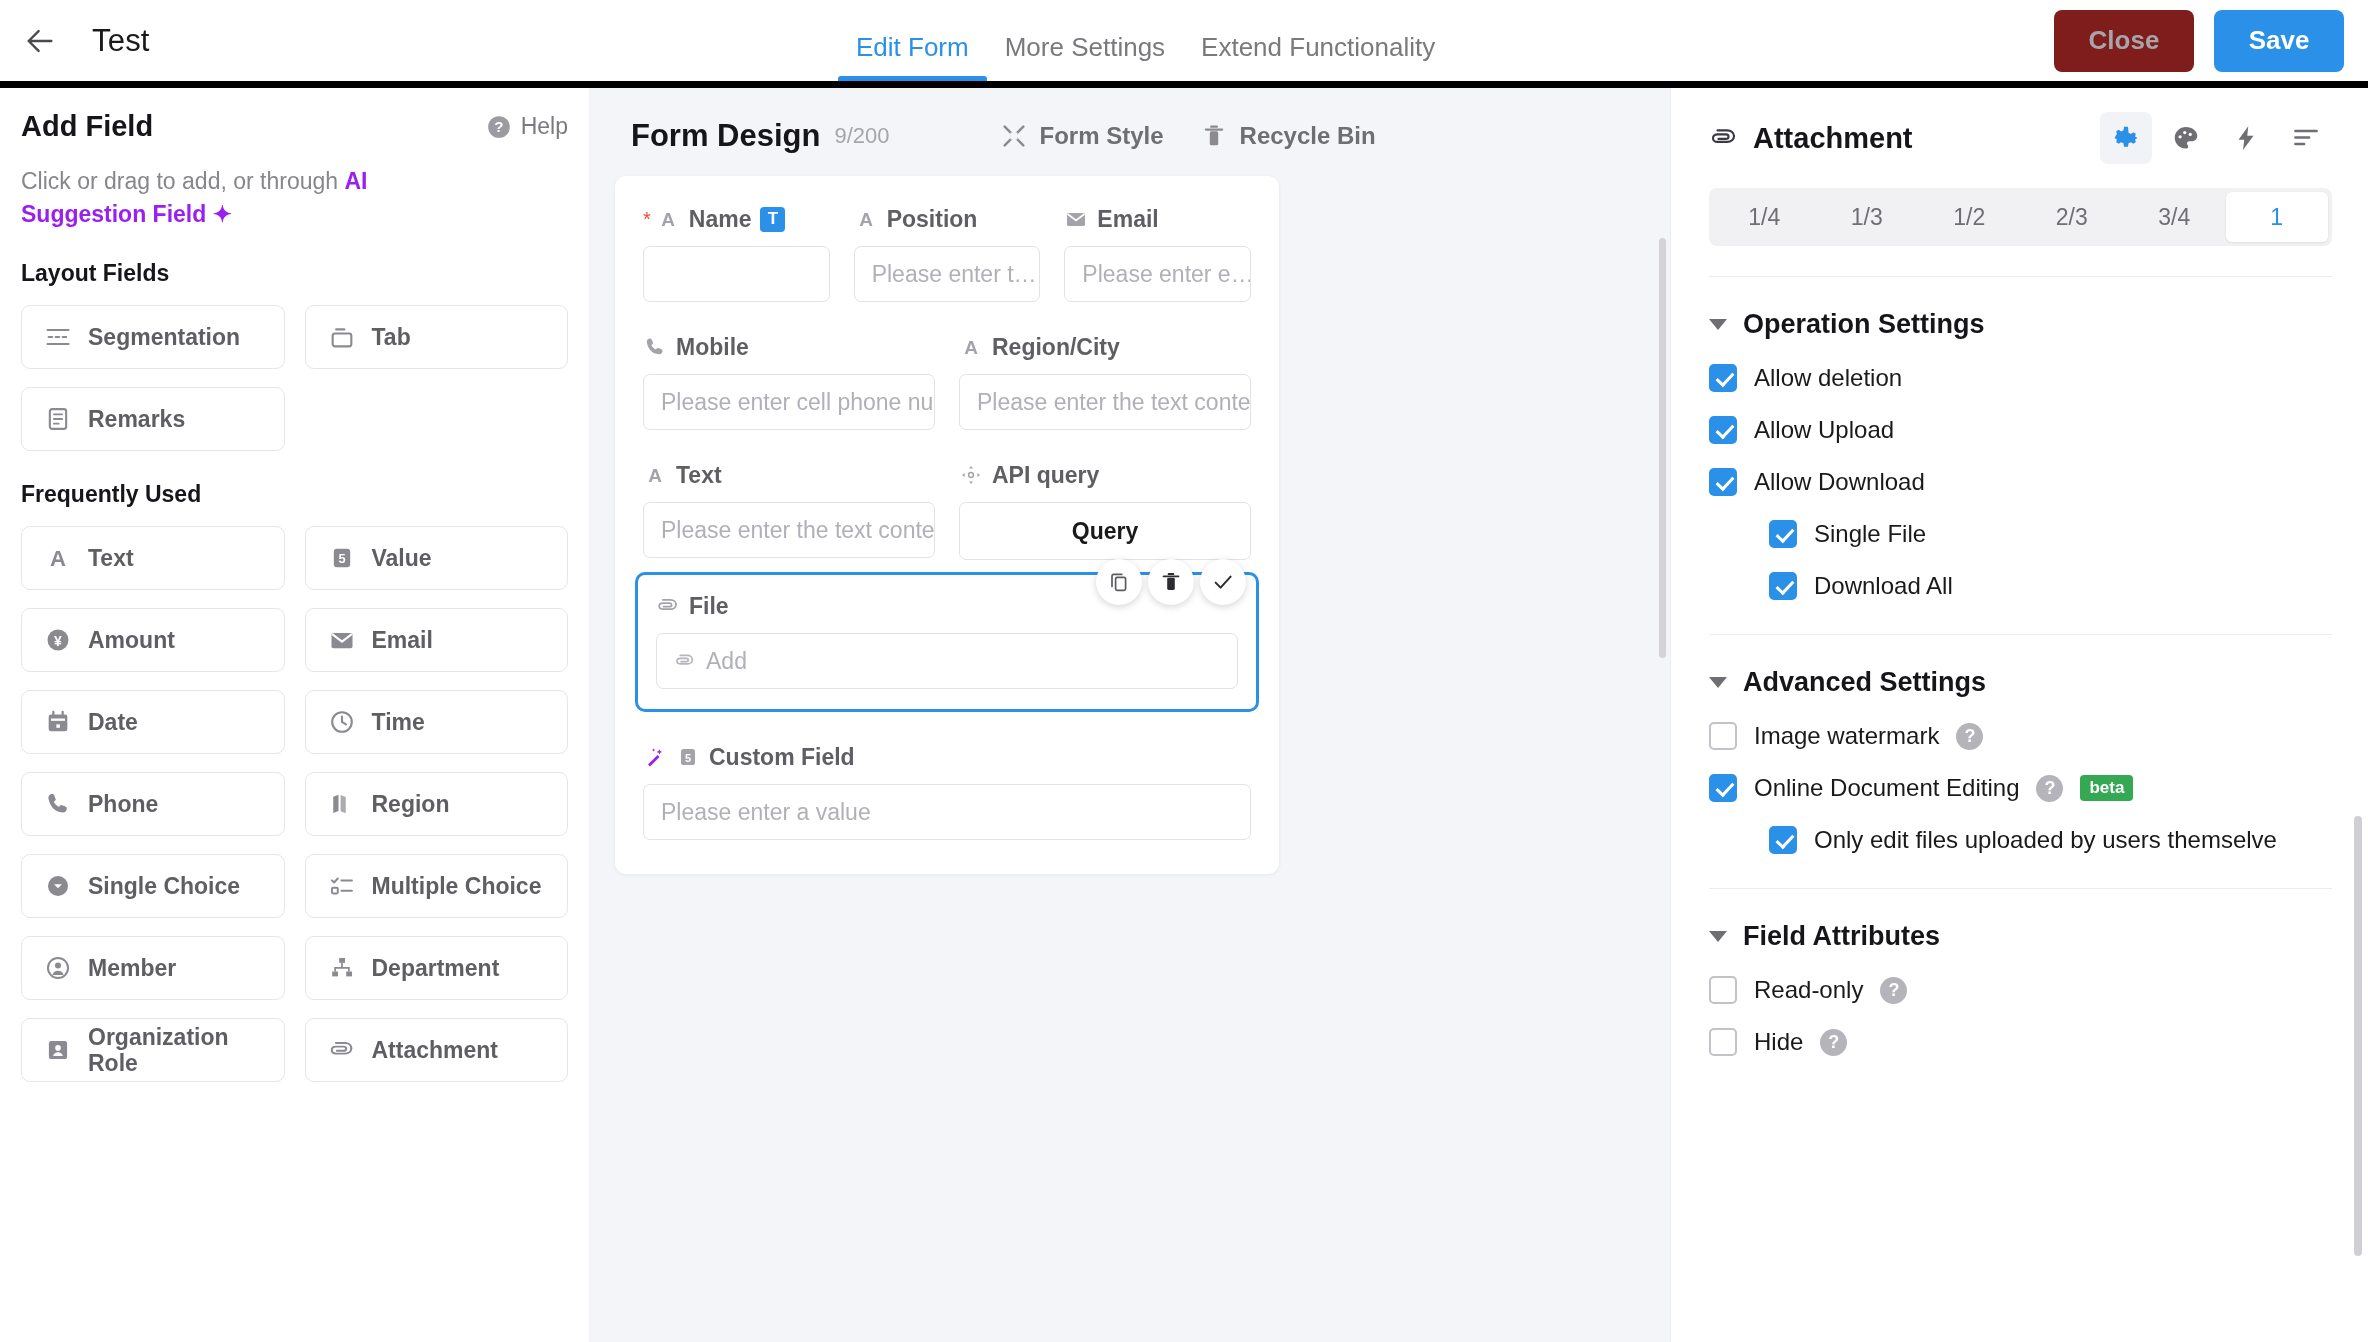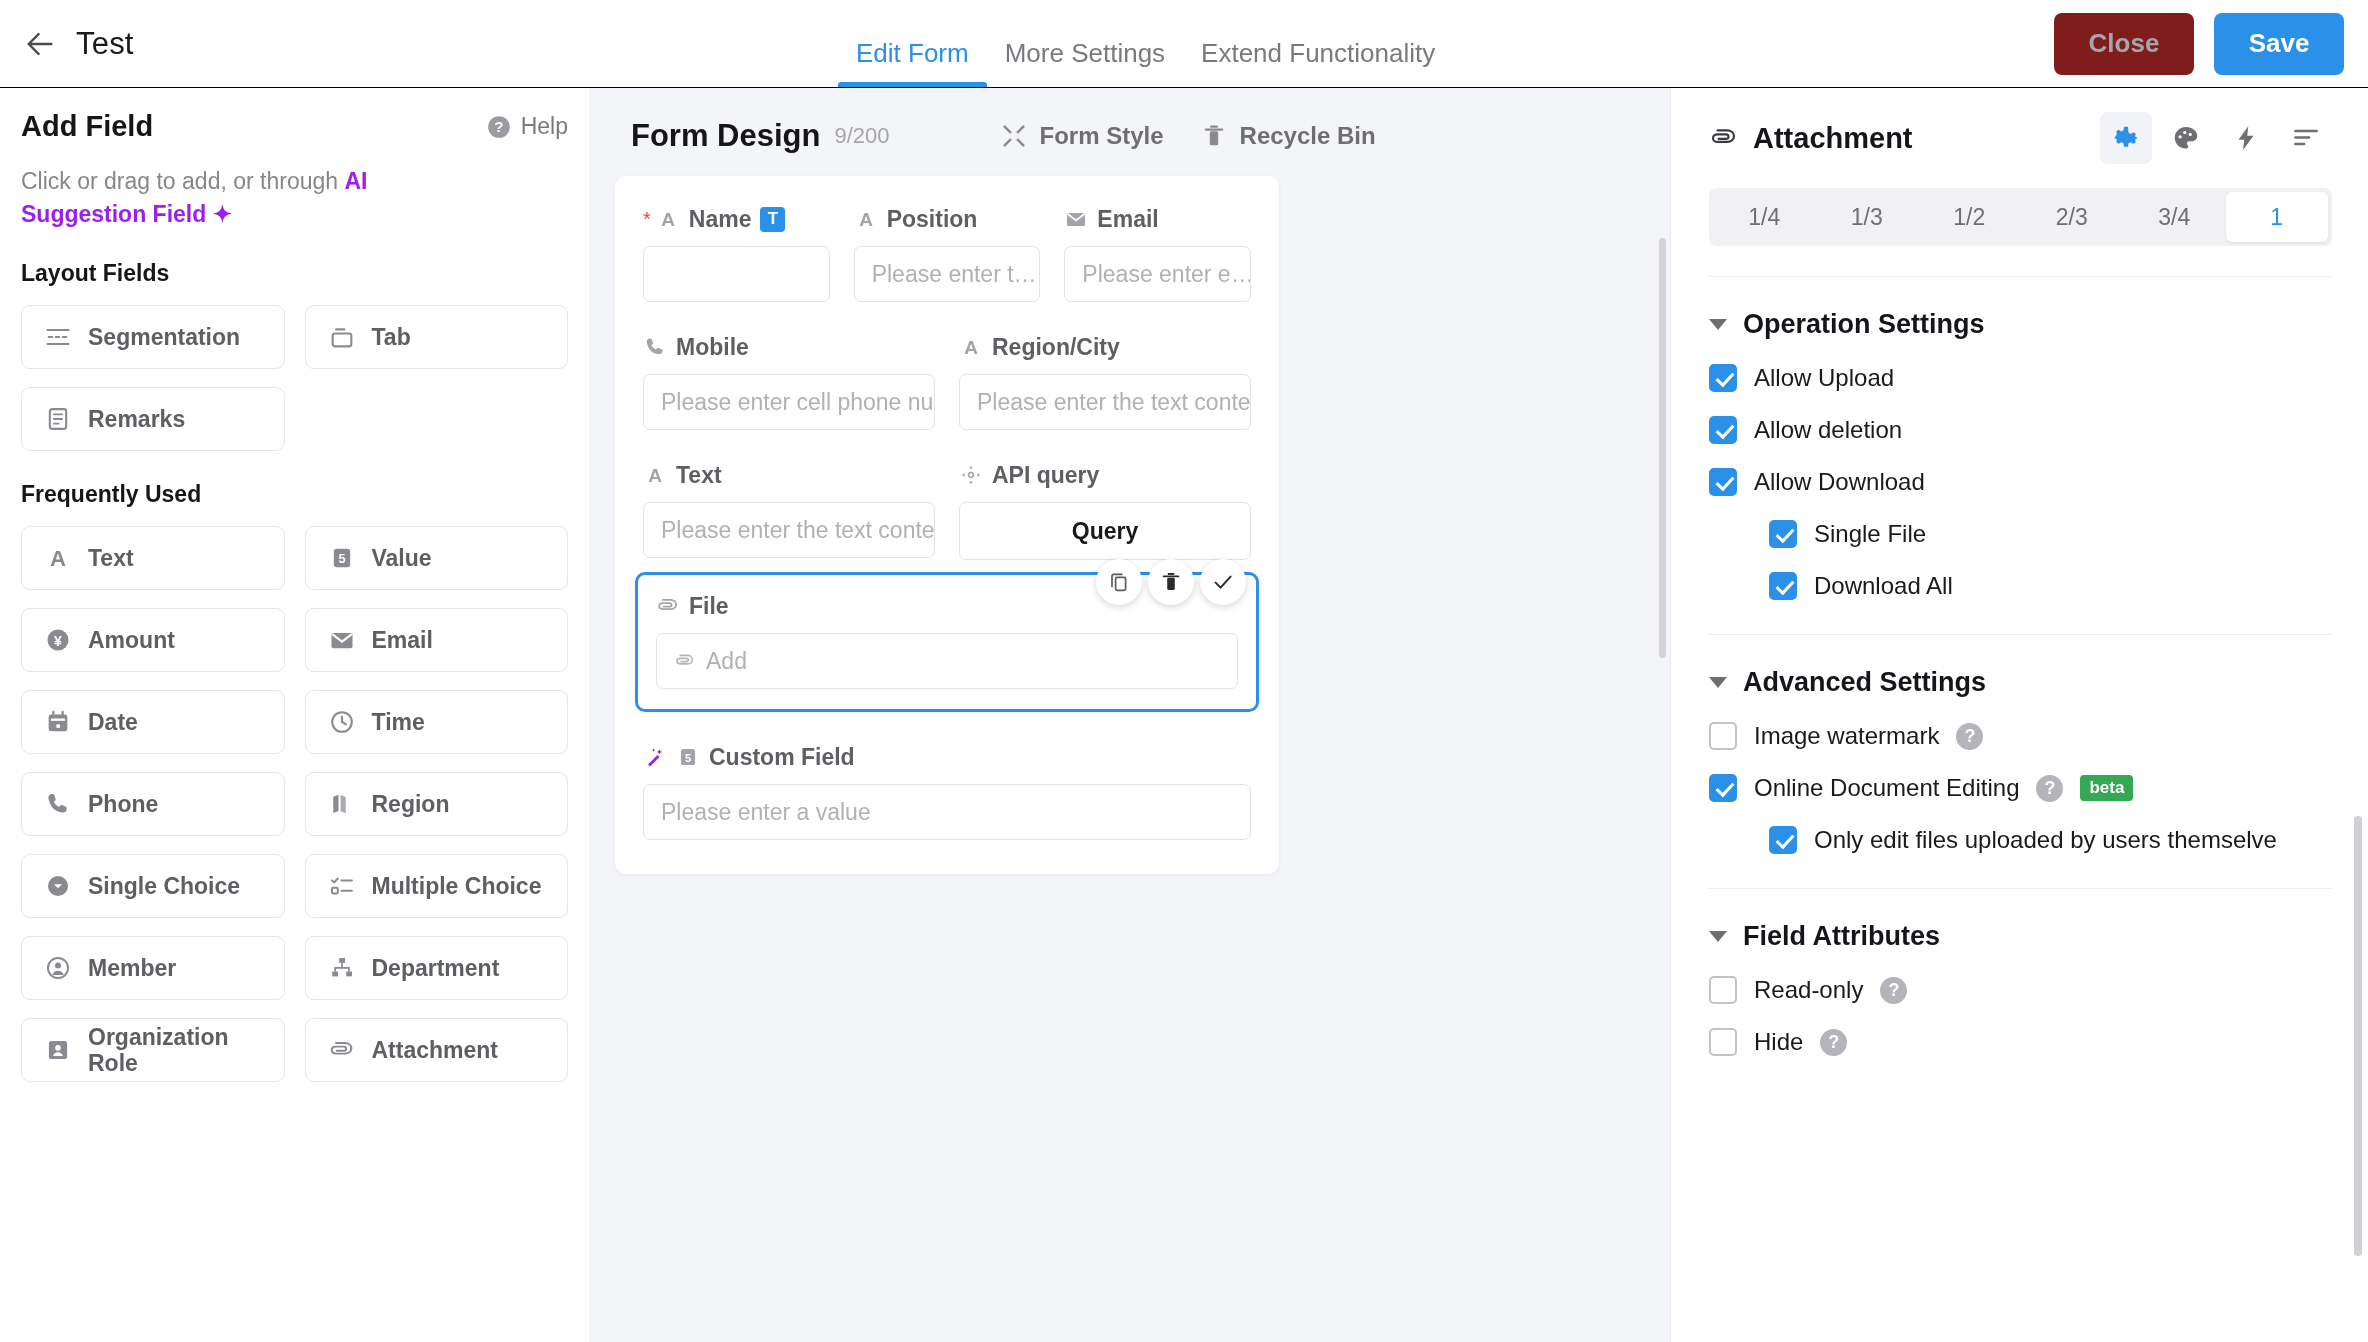--- a/index.html
+++ b/index.html
@@ -8,21 +8,22 @@
     font-family: "Liberation Sans", sans-serif;
     background: #ffffff;
     overflow: hidden;
   }
   .app { position: relative; width: 2368px; height: 1342px; display: flex; flex-direction: column; }
 
   
   .topbar {
     height: 88px; min-height: 88px; background: #fff;
     display: flex; align-items: center; position: relative;
-    border-bottom: 1px solid #000000;
+    border-bottom: 7px solid #000000;
+    gap: 16px;
   }
   .back-btn {
     width: 44px; height: 44px; margin-left: 18px;
     display: flex; align-items: center; justify-content: center;
     cursor: pointer;
   }
   .page-title { font-size: 31px; color: #1a1a1a; margin-left: 14px; font-weight: 400; letter-spacing: .2px;}
   .tabs { position: absolute; left: 838px; bottom: 0; display: flex; align-items: flex-end; height: 88px; }
   .tab {
     font-size: 26px; color: #7a7a7e; padding: 0 18px;
@@ -565,25 +566,25 @@
       </div>
 
       <div class="hr"></div>
 
       <div class="sec-head">
         <span class="caret"></span>
         <span class="sec-title">Operation Settings</span>
       </div>
       <div class="crow">
         <span class="cb on"></span>
-        <span class="clabel">Allow Upload</span>
+        <span class="clabel">Allow deletion</span>
       </div>
       <div class="crow">
         <span class="cb on"></span>
-        <span class="clabel">Allow deletion</span>
+        <span class="clabel">Allow Upload</span>
       </div>
       <div class="crow">
         <span class="cb on"></span>
         <span class="clabel">Allow Download</span>
       </div>
       <div class="crow indent">
         <span class="cb on"></span>
         <span class="clabel">Single File</span>
       </div>
       <div class="crow indent">

